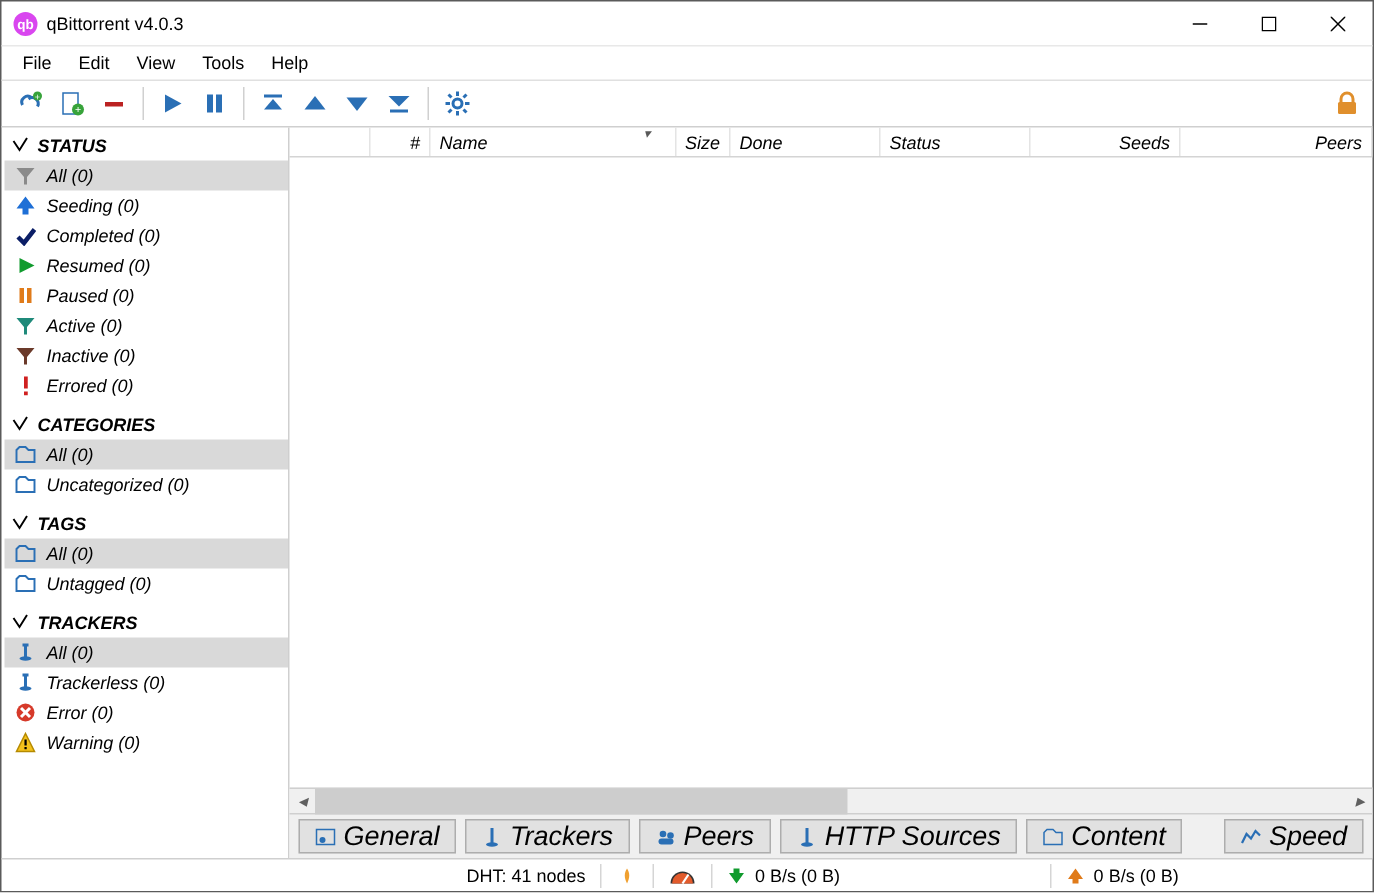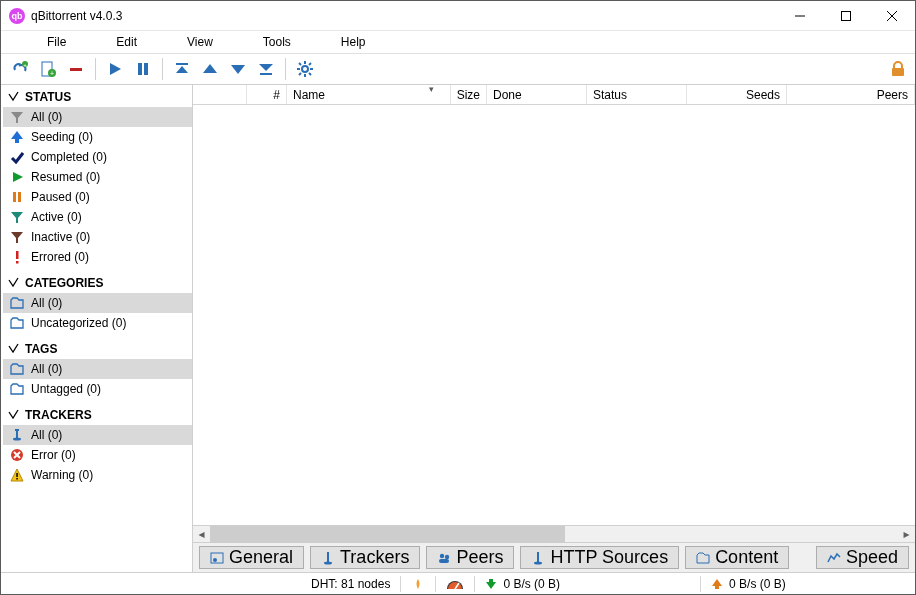--- a/index.html
+++ b/index.html
@@ -4,29 +4,29 @@
 <style>
   * { box-sizing: border-box; }
   html, body { margin:0; padding:0; font-family: "Segoe UI", Tahoma, sans-serif; font-size:12px; color:#000; background:#fff; height:100%; }
   .window { width:916px; height:595px; border:1px solid #5a5a5a; display:flex; flex-direction:column; background:#fff; }
   .titlebar { height:30px; display:flex; align-items:center; padding:0 0 0 8px; border-bottom:1px solid #e8e8e8; }
   .titlebar .appicon { width:16px; height:16px; border-radius:50%; background:#d946ef; color:#fff; font-size:9px; font-weight:bold; display:flex; align-items:center; justify-content:center; margin-right:6px;}
   .titlebar .title { flex:0 0 auto; font-size:12px; }
   .titlebar .spacer { flex:1; }
   .winbtn { width:46px; height:30px; display:flex; align-items:center; justify-content:center; font-size:14px; }
   .menubar { height:22px; display:flex; align-items:center; gap:2px; padding:0 6px; }
-  .menubar .menu { padding:2px 8px;margin-left:32px; }
+  .menubar .menu { padding:2px 8px; }
   .toolbar { height:32px; border-top:1px solid #e0e0e0; border-bottom:1px solid #cfcfcf; display:flex; align-items:center; padding:0 6px; gap:2px; }
   .tbtn { width:26px; height:26px; display:flex; align-items:center; justify-content:center; border-radius:2px; }
   .tsep { width:1px; height:22px; background:#d0d0d0; margin:0 4px; }
   .toolbar .grow { flex:1; }
   .searchbox { display:flex; align-items:center; border:1px solid #7a7a7a; height:22px; width:220px; padding:0 4px; background:#fff; }
   .searchbox input { border:none; outline:none; flex:1; font-size:12px; font-style:italic; color:#555; background:transparent;}
   .lockicon { width:22px; height:22px; margin-left:6px; display:flex; align-items:center; justify-content:center; }
-  .body { flex:1; display:flex; min-height:0; }
+  .body { flex:1; display:flex; min-height:0;font-style:italic; }
   .sidebar { width:192px; border-right:1px solid #cfcfcf; overflow:auto; padding:2px 0 4px 2px; }
   .groupheader { display:flex; align-items:center; gap:4px; font-weight:bold; padding:3px 4px;}
   .groupheader svg { flex:0 0 auto;}
   .item { display:flex; align-items:center; gap:6px; padding:2px 4px 2px 6px; height:20px;}
   .item .ico { width:16px; height:16px; display:flex; align-items:center; justify-content:center;}
   .item.selected { background:#d9d9d9; }
   .main { flex:1; display:flex; flex-direction:column; min-width:0; }
   .tableheader { height:20px; border-bottom:1px solid #d4d4d4; display:flex; align-items:stretch; font-size:12px; color:#000; position:relative;}
   .th { border-right:1px solid #e4e4e4; padding:0 6px; display:flex; align-items:center; }
   .th.right { justify-content:flex-end;}
@@ -293,20 +293,30 @@
                 <line x1="7" y1="2" x2="7" y2="11" stroke="#2a6fb5" stroke-width="2"></line>
                 <ellipse cx="7" cy="11" rx="4" ry="1.5" fill="#2a6fb5"></ellipse>
                 <rect x="5" y="1" width="4" height="2" fill="#2a6fb5"></rect>
               </svg>
             </span>
             <span>All (0)</span>
           </div>
           <div class="item">
             <span class="ico">
               <svg width="14" height="14">
+                <line x1="7" y1="2" x2="7" y2="11" stroke="#2a6fb5" stroke-width="2"></line>
+                <ellipse cx="7" cy="11" rx="4" ry="1.5" fill="#2a6fb5"></ellipse>
+                <rect x="5" y="1" width="4" height="2" fill="#2a6fb5"></rect>
+              </svg>
+            </span>
+            <span>Trackerless (0)</span>
+          </div>
+          <div class="item">
+            <span class="ico">
+              <svg width="14" height="14">
                 <circle cx="7" cy="7" r="6" fill="#d63a2a"></circle>
                 <line x1="4" y1="4" x2="10" y2="10" stroke="#fff" stroke-width="2"></line>
                 <line x1="10" y1="4" x2="4" y2="10" stroke="#fff" stroke-width="2"></line>
               </svg>
             </span>
             <span>Error (0)</span>
           </div>
           <div class="item">
             <span class="ico">
               <svg width="14" height="14">
@@ -381,21 +391,21 @@
               <polyline points="1,11 4,5 7,8 10,3 13,6" fill="none" stroke="#2a6fb5" stroke-width="1.5"></polyline>
             </svg>
             <span>Speed</span>
           </div>
       </div>
     </div>
   </div>
 
   <div class="statusbar">
     <div style="width:300px"></div>
-    <div class="cell">DHT: 81 nodes</div>
+    <div class="cell">DHT: 41 nodes</div>
     <div class="sep"></div>
     <div class="cell">
         <svg width="14" height="14">
           <path d="M7 2 c2 3 2 6 0 10 c-2 -4 -2 -7 0 -10" fill="#f0a030"></path>
         </svg>
       </div>
     <div class="sep"></div>
     <div class="cell">
         <svg width="18" height="12">
           <path d="M1 11 a8 8 0 0 1 16 0 z" fill="#333"></path>

